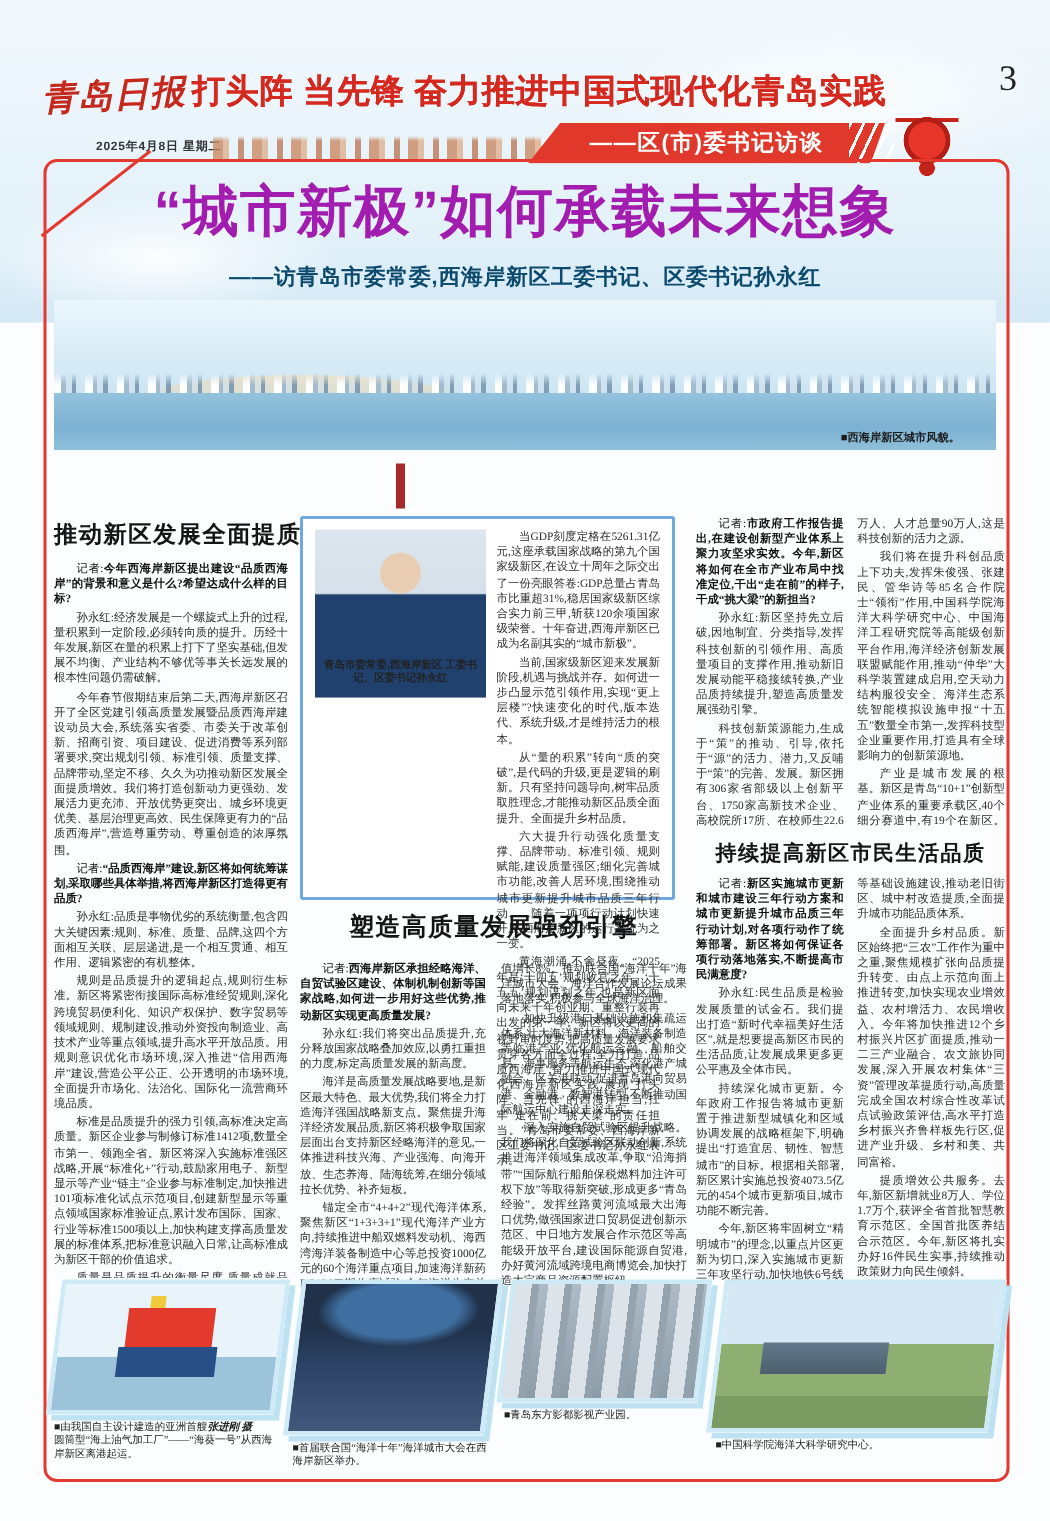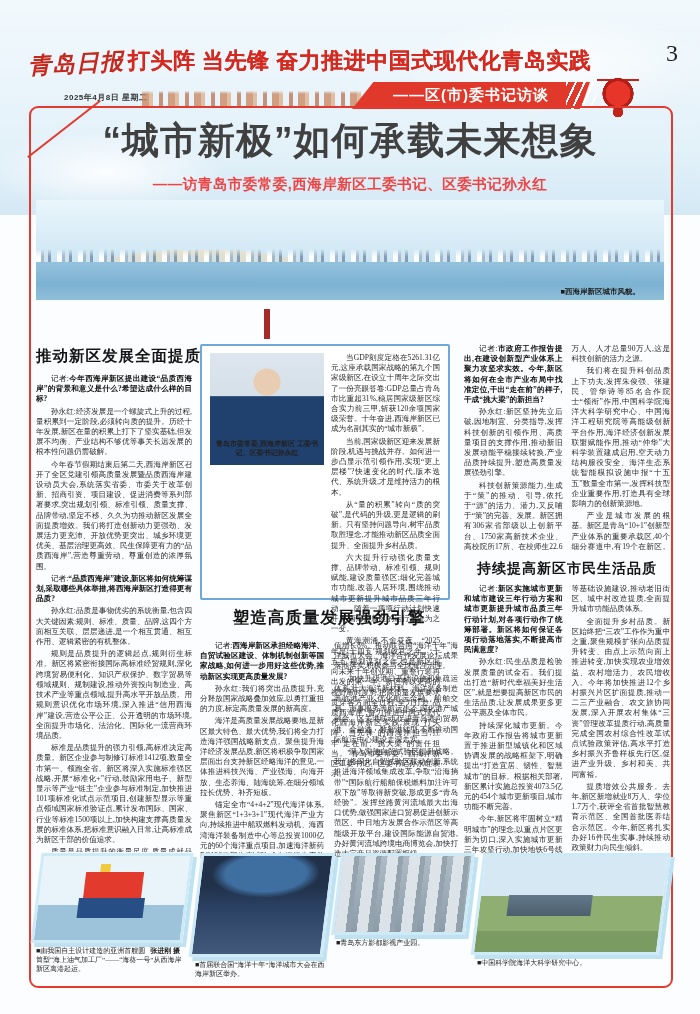--- a/index.html
+++ b/index.html
@@ -30,22 +30,22 @@
   .lantern{position:absolute;left:597px;top:76px;width:42px;height:42px;
       background:
         radial-gradient(circle at 50% 42%, #e8352a 0 38%, #b31f16 39% 48%, transparent 49%),
         radial-gradient(circle at 50% 86%, #c32318 0 12%, transparent 13%),
         linear-gradient(180deg,transparent 0 6%, #c32318 6% 12%, transparent 12%);}
   
   .frame{position:absolute;left:29px;top:106px;width:640px;height:878px;border:2px solid #e4392e;border-radius:9px;}
   .frame-cut{position:absolute;left:18px;top:128px;width:92px;height:2px;background:#e4392e;transform:rotate(-38deg);}
   
   .headline{position:absolute;left:45px;top:116px;width:610px;text-align:center;}
-  .title{font-size:37px;font-weight:bold;color:#404040;letter-spacing:1px;white-space:nowrap;}
-  .subtitle{margin-top:9px;font-size:14.5px;color:#ef4444;font-weight:bold;letter-spacing:.5px;}
+  .title{font-size:37px;font-weight:bold;color:#a21caf;letter-spacing:1px;white-space:nowrap;}
+  .subtitle{margin-top:9px;font-size:14.5px;color:#0c4a6e;font-weight:bold;letter-spacing:.5px;}
   .byline{margin-top:7px;font-size:8px;color:#555;}
   
   .hero{position:absolute;left:36px;top:200px;width:628px;height:100px;overflow:hidden;text-decoration:underline;}
   .hero .hsky{position:absolute;inset:0;background:linear-gradient(180deg,#eaf6fc 0%,#d3e9f5 50%,#b7d8ea 100%);}
   .hero .hcity{position:absolute;left:0;right:0;top:46px;height:36px;
       background:repeating-linear-gradient(90deg, rgba(255,255,255,.95) 0 5px, rgba(158,184,204,.95) 5px 8px, rgba(208,224,236,.6) 8px 12px, rgba(120,150,175,.9) 12px 15px, rgba(255,255,255,0) 15px 21px);
       -webkit-mask:linear-gradient(180deg,transparent 0 8%,#000 30%);mask:linear-gradient(180deg,transparent 0 8%,#000 30%);}
   .hero .hwater{position:absolute;left:0;right:0;bottom:0;height:38px;
       background:linear-gradient(180deg,#93c2dd 0%,#7db2d2 60%,#8fc0da 100%);}
   .hero .hbeach{position:absolute;left:40px;bottom:24px;width:250px;height:26px;border-radius:50% 50% 0 0/100% 100% 0 0;
@@ -97,21 +97,21 @@
   .ph2{width:128px;height:98px;background:
         radial-gradient(90px 40px at 50% 18%, #3f6ea0 0 45%, rgba(0,0,0,0) 60%),
         linear-gradient(180deg,#203149 0 30%,#2c4366 55%,#42597b 100%);}
   .ph3{width:128px;height:76px;background:
         repeating-linear-gradient(90deg, rgba(223,230,236,.95) 0 11px, rgba(148,162,173,.95) 11px 16px, rgba(0,0,0,0) 16px 22px),
         linear-gradient(180deg,#aebbc6 0%,#8b9ca9 100%);}
   .ph4{width:182px;height:96px;background:
         linear-gradient(#62788a,#4d5f6e) 28% 52%/46% 22% no-repeat,
         linear-gradient(180deg,#d5e8f3 0 42%,#8fae72 42% 78%,#7a9c63 78% 100%);}
   .ph-cap{margin-top:4px;font-size:7px;line-height:9px;color:#222;text-align:left;font-family:"Liberation Serif",serif;}
-  .ph-cap .credit{float:right;font-weight:bold;padding-right:8px;}
+  .ph-cap .credit{float:right;font-weight:bold;padding-right:20px;font-style:italic;}
   .cap-under{width:100%;}
 </style>
 </head>
 <body>
 
 <div class="page">
   <div class="sky"></div>
 
   <div class="logo">青岛日报</div>
   <div class="slogan">打头阵 当先锋 奋力推进中国式现代化青岛实践</div>

